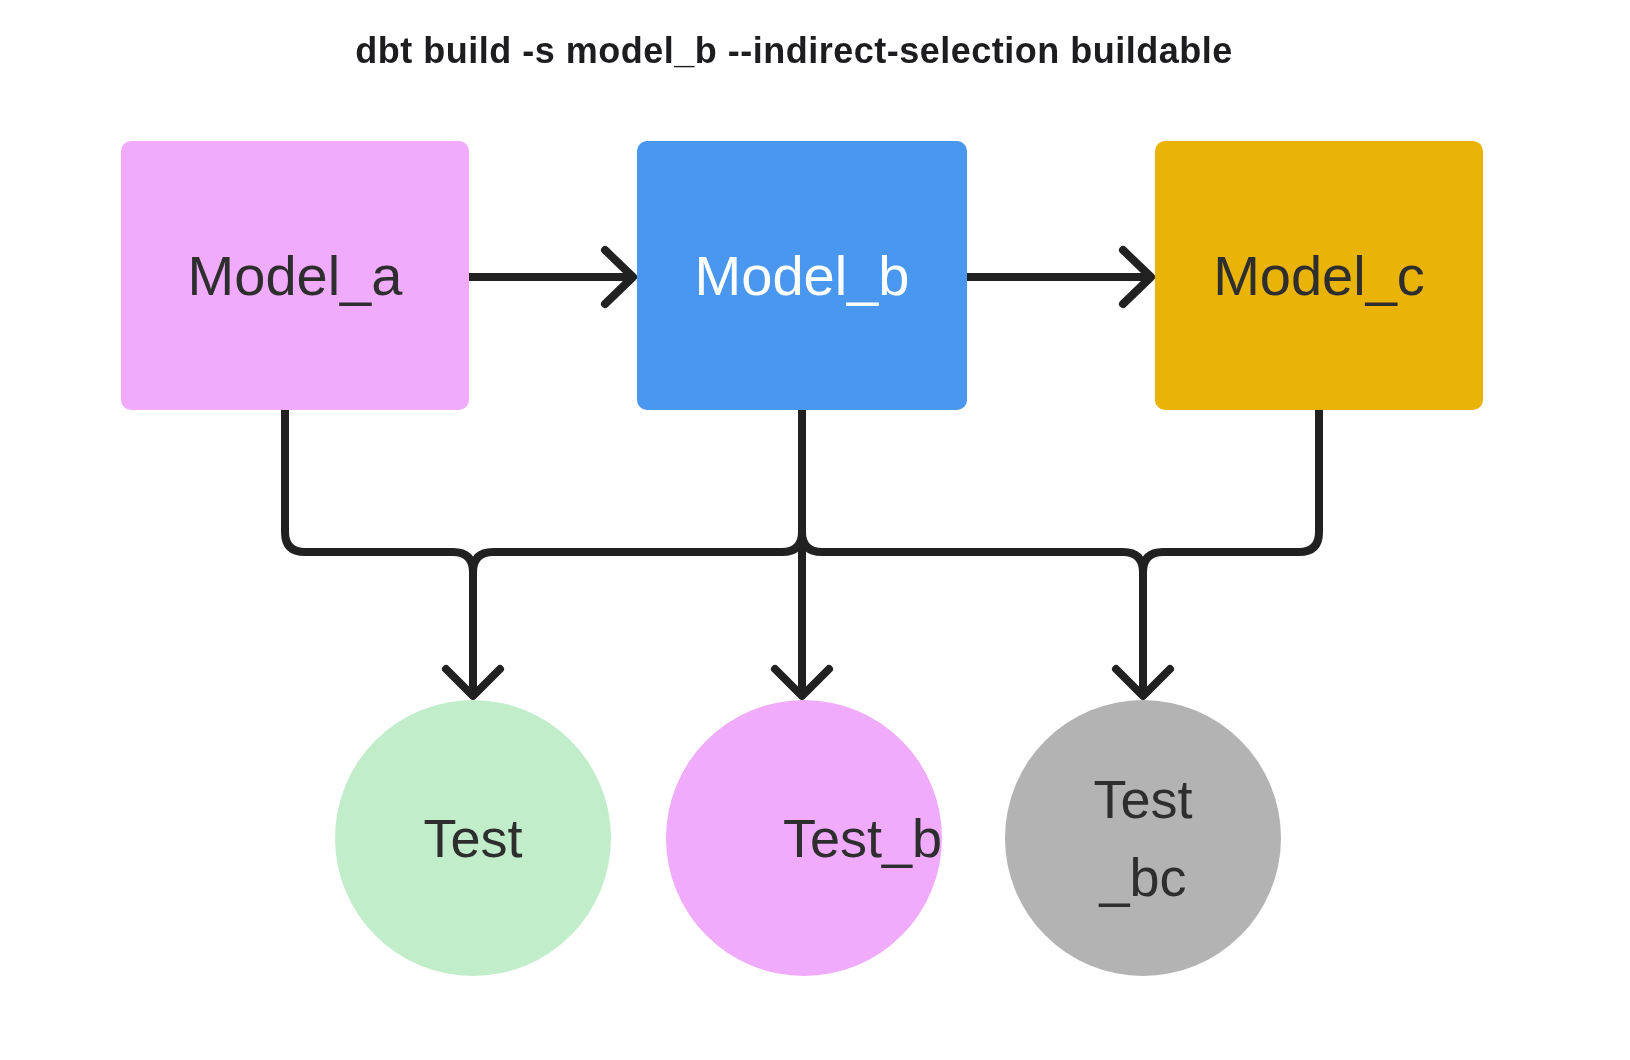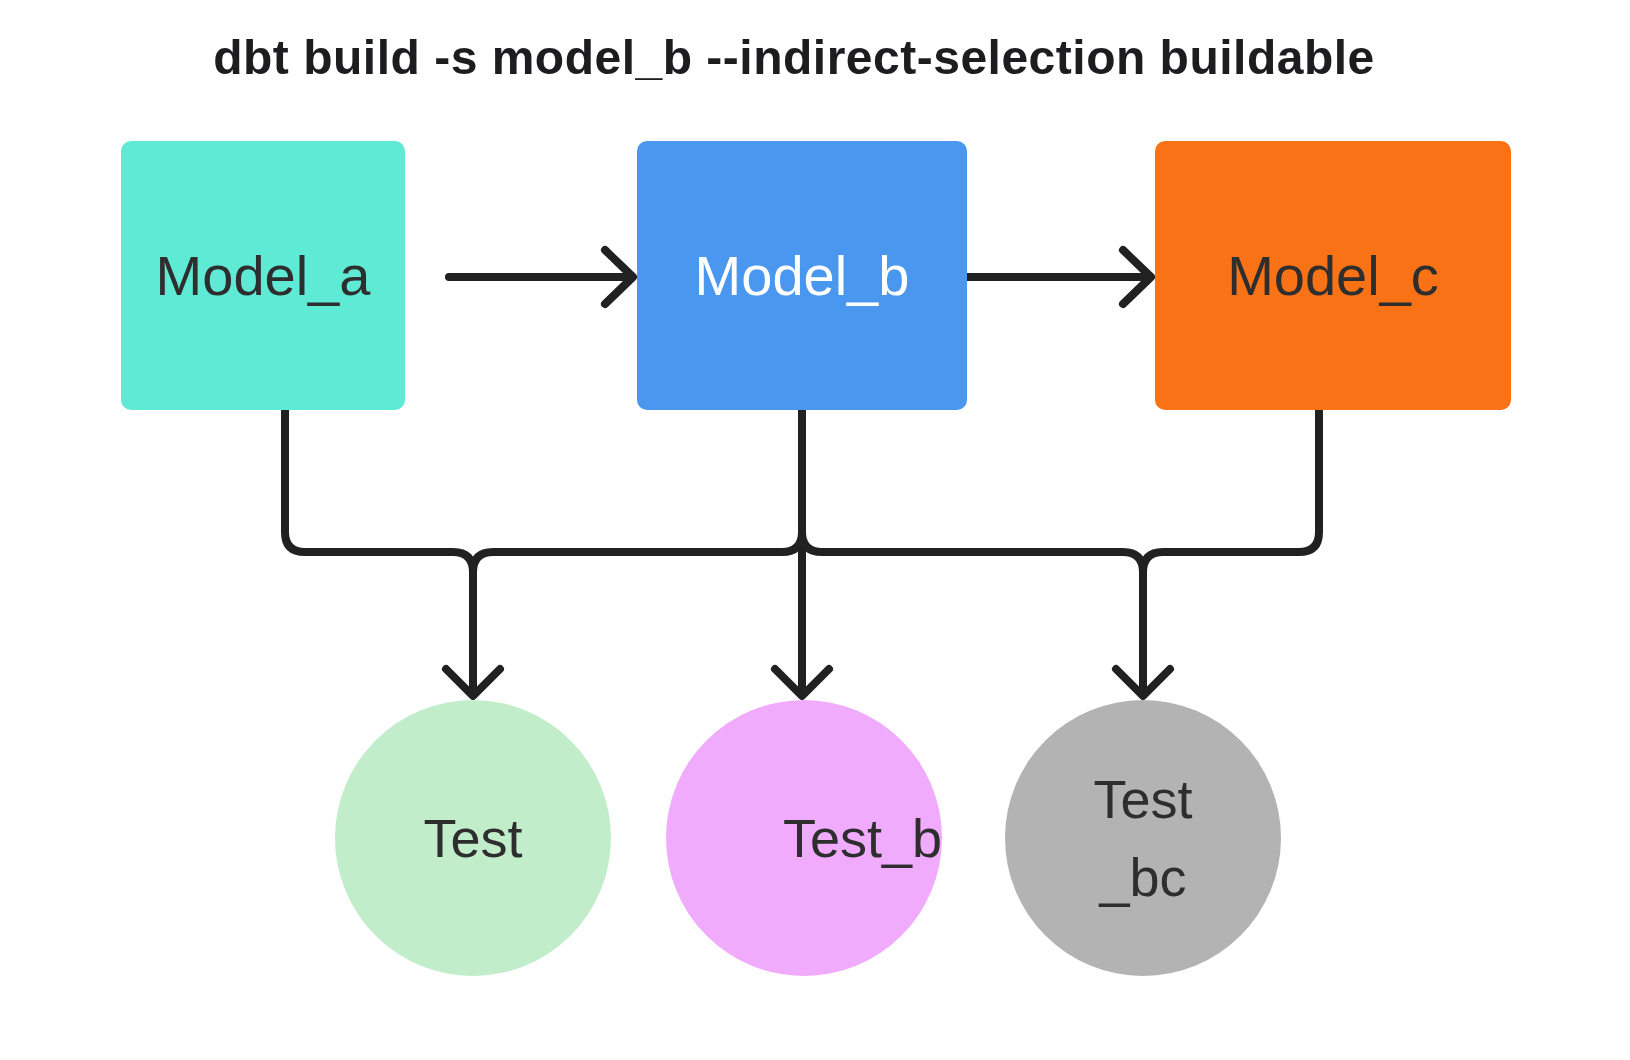--- a/index.html
+++ b/index.html
@@ -8,21 +8,21 @@
     width:1630px;height:1060px;
     background:#ffffff;
     overflow:hidden;
     font-family:"Liberation Sans", sans-serif;
   }
   .title{
     position:absolute;
     top:30px;left:794px;
     transform:translateX(-50%);
     white-space:nowrap;
-    font-size:48px;
+    font-size:36px;
     font-weight:600;
     color:#1d1d1f;
     letter-spacing:0.5px;
   }
   .edges{position:absolute;top:0;left:0;}
   .edges path, .edges polyline{
     fill:none;
     stroke:#212121;
     stroke-width:8;
     stroke-linecap:round;
@@ -77,29 +77,29 @@
 
     <path d="M802,410 L802,532 Q802,552 822,552 L1123,552 Q1143,552 1143,572 L1143,691"></path>
 
     <path d="M1319,410 L1319,532 Q1319,552 1299,552 L1163,552 Q1143,552 1143,572"></path>
 
     <polyline points="446,669 473,696 500,669"></polyline>
     <polyline points="775,669 802,696 829,669"></polyline>
     <polyline points="1116,669 1143,696 1170,669"></polyline>
   </svg>
 
-  <div class="node box" style="left: 121px; width: 284px; background: #5eead4;">
+  <div class="node box" style="left: 121px; width: 348px; background: #f0abfc;">
     <span>Model_a</span>
   </div>
 
   <div class="node box node-blue" style="left: 637px; width: 330px; background: rgb(74, 151, 240);">
     <span>Model_b</span>
   </div>
 
-  <div class="node box" style="left: 1155px; width: 356px; background: #f97316;">
+  <div class="node box" style="left: 1155px; width: 328px; background: #eab308;">
     <span>Model_c</span>
   </div>
 
   <div class="node circle" style="left: 335px; background: rgb(193, 237, 203);">
     <span>Test</span>
   </div>
 
   <div class="node circle" style="left: 666px; background: #f0abfc; align-items: flex-end;">
     <span>Test_b</span>
     <span></span>

